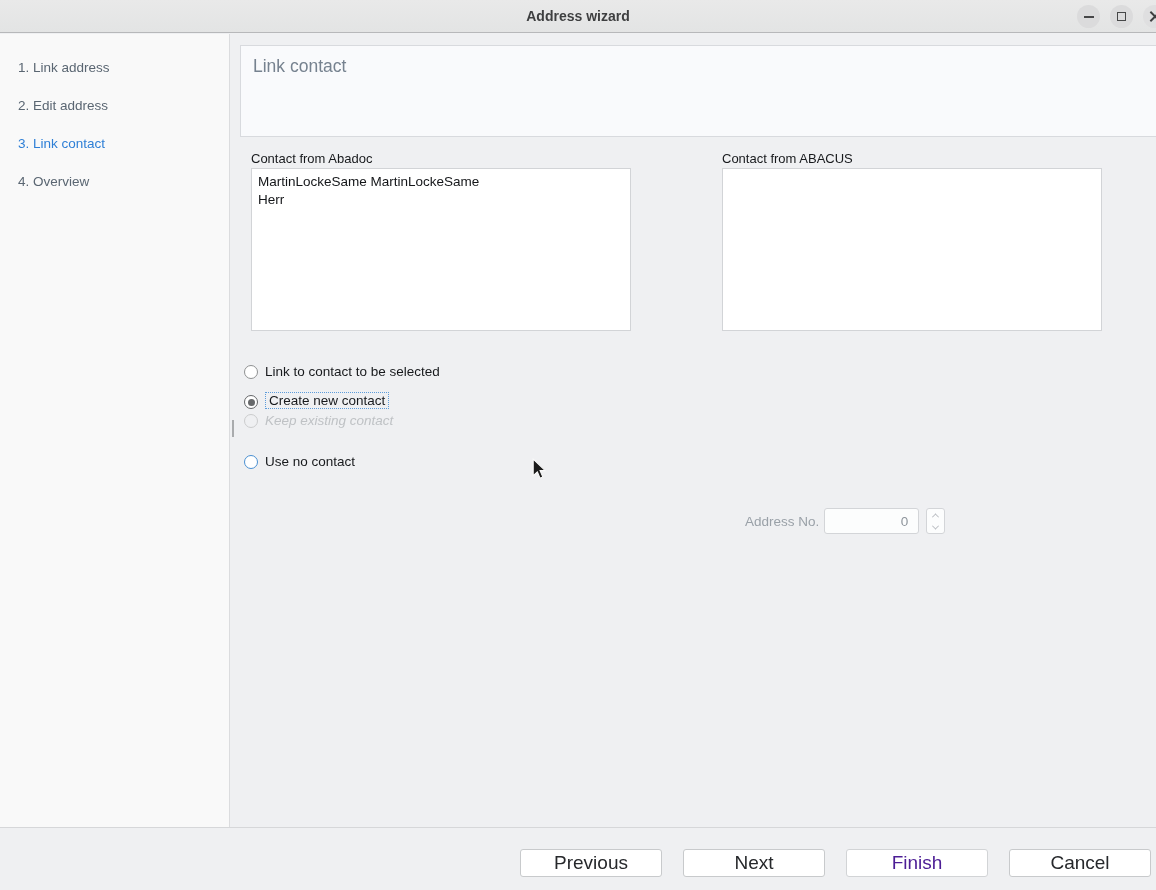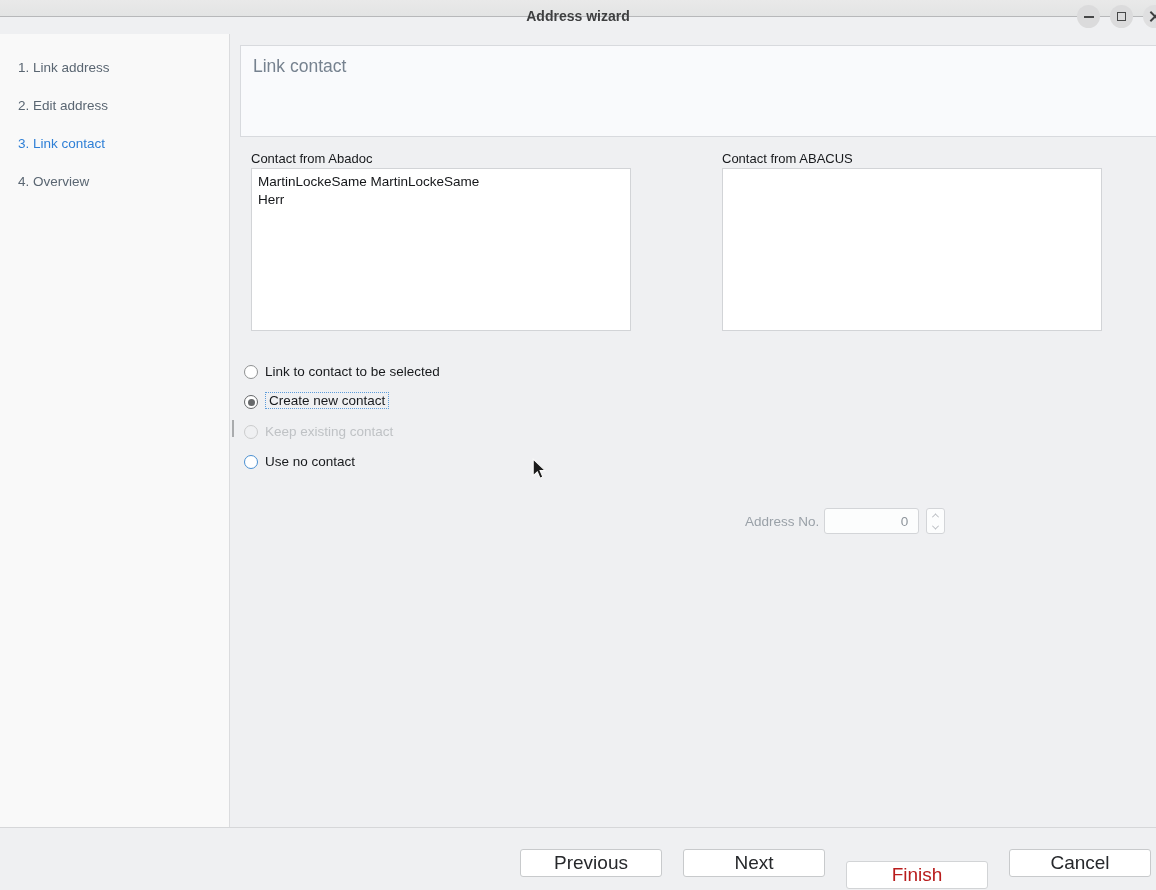--- a/index.html
+++ b/index.html
@@ -5,21 +5,21 @@
   * { margin:0; padding:0; box-sizing:border-box; }
   html,body { width:1156px; height:890px; overflow:hidden; }
   body {
     position:relative;
     font-family:"Liberation Sans", sans-serif;
     background:#eff0f2;
   }
 
   
   .titlebar {
-    position:absolute; left:0; top:0; width:1156px; height:17px;
+    position:absolute; left:0; top:0; width:1156px; height:33px;
     background:linear-gradient(#e9e9e9,#e3e4e4);
     border-bottom:1px solid #b7b8ba;
   }
   .titlebar .title {
     line-height:32px; text-align:center;
     font-size:14px; font-weight:700; color:#3e3f40;
   }
   .winbtn {
     position:absolute; top:5px; width:23px; height:23px; border-radius:50%;
     background:#dbdbdc; display:flex; align-items:center; justify-content:center;
@@ -70,21 +70,21 @@
   .listbox.b2 { left:492px; }
 
   
   .radio-row {
     position:absolute; left:14px; height:20px;
     display:flex; align-items:flex-end; gap:7px;
     font-size:13.5px; color:#17191c; white-space:nowrap;
   }
   .radio-row.r0 { top:325px; }
   .radio-row.r1 { top:355px; }
-  .radio-row.r2 { top:385px; }
+  .radio-row.r2 { top:374px;font-style:italic; }
   .radio-row.r3 { top:415px; }
   .rcircle {
     width:14px; height:14px; border-radius:50%;
     background:#ffffff; border:1px solid #8f9192; flex:none; position:relative;
   }
   .radio-row.selected .rcircle { border-color:#646668; }
   .radio-row.selected .rcircle::after {
     content:""; position:absolute; left:2.5px; top:2.5px; width:7px; height:7px;
     border-radius:50%; background:#67696b;
   }
@@ -127,21 +127,21 @@
     background:#eff0f2; border-top:1px solid #d6d7d9;
   }
   .btn {
     position:absolute; top:21px; width:142px; height:28px;
     background:#ffffff; border:1px solid #c8cacc; border-radius:3px;
     font-size:19px; color:#26282b; font-family:inherit;
     display:flex; align-items:center; justify-content:center; cursor:default;
   }
   .btn.b-prev   { left:520px; }
   .btn.b-next   { left:683px; }
-  .btn.b-finish { left:846px; color:#b91c1c; border-color:#d2d4d6;margin-top:12px; }
+  .btn.b-finish { left:846px; color:#4c1d95; border-color:#d2d4d6; }
   .btn.b-cancel { left:1009px; }
 
   
   .cursor { position:absolute; left:531px; top:458px; width:16px; height:22px; pointer-events:none; }
 </style>
 </head>
 <body>
 
 <div class="titlebar">
   <div class="title">Address wizard</div>

